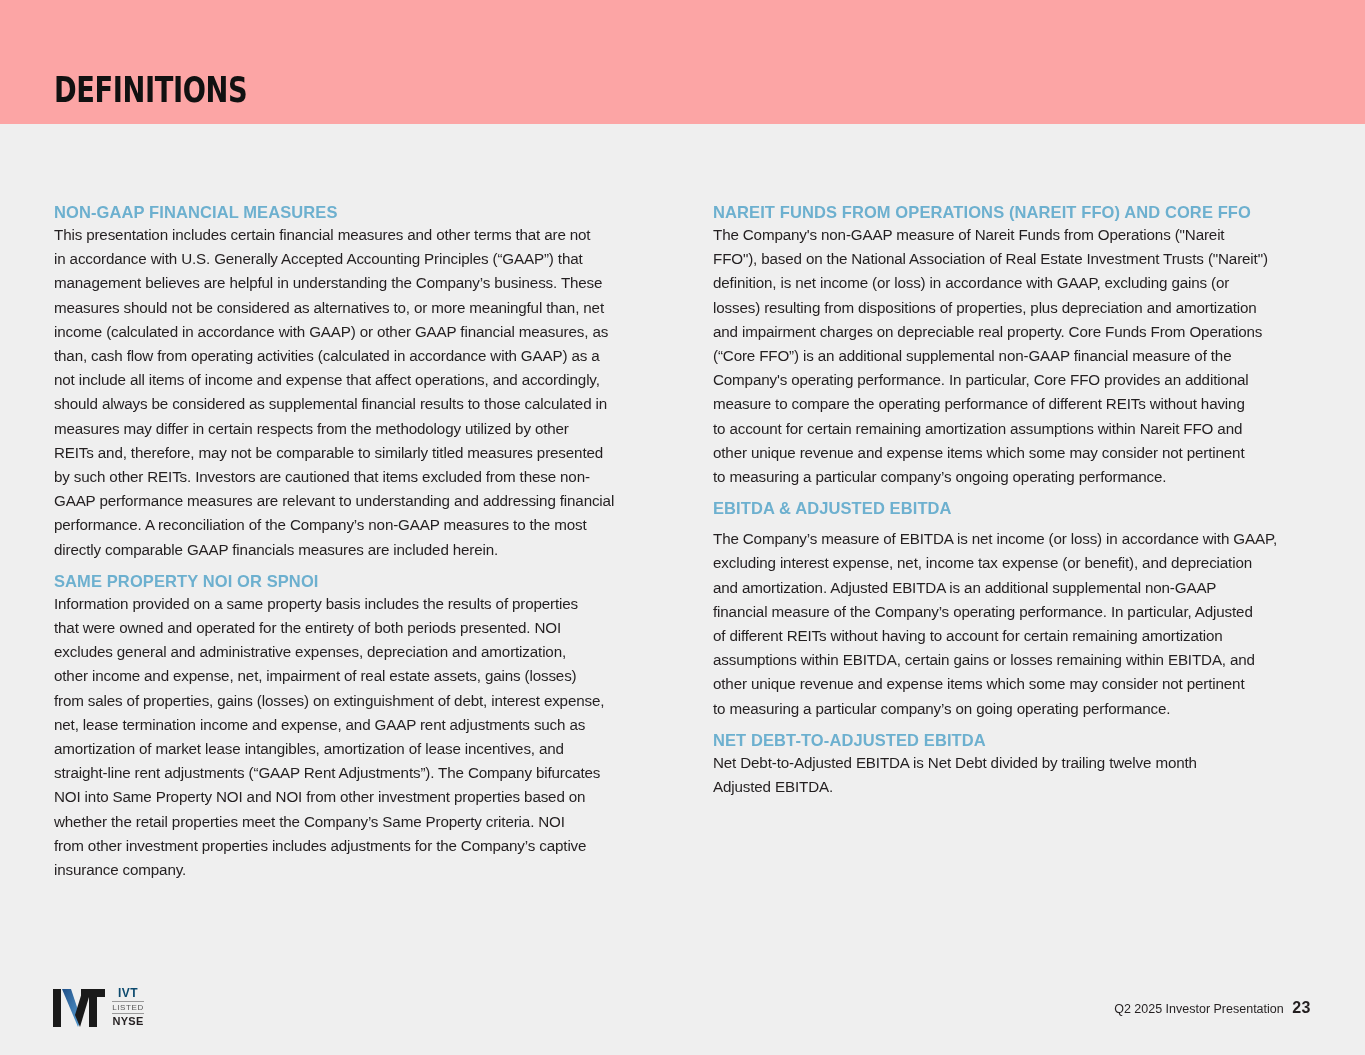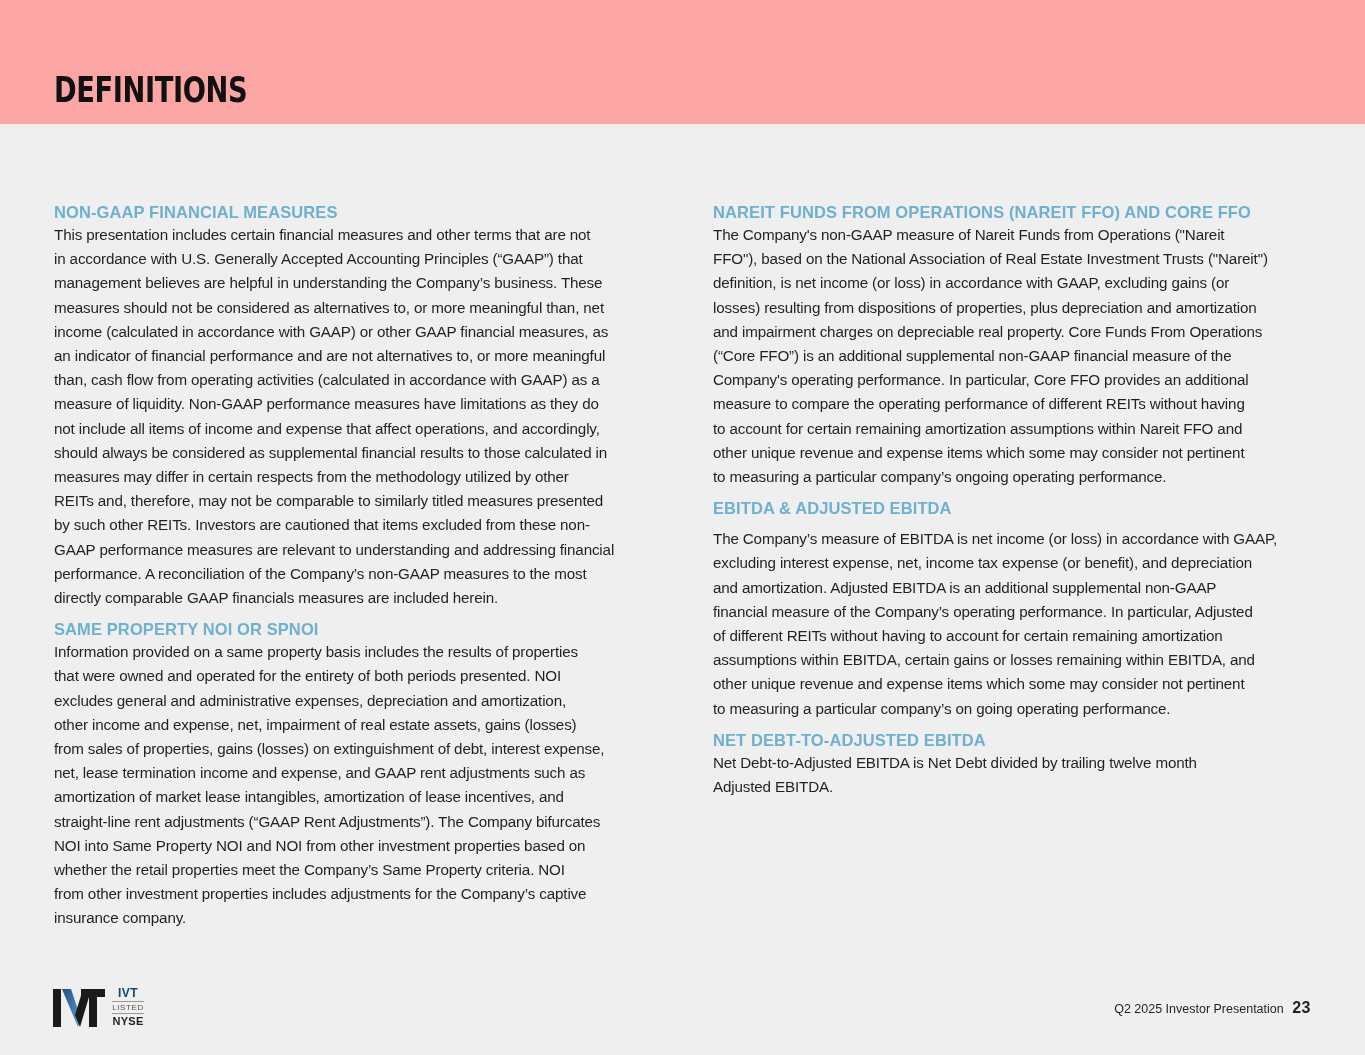--- a/index.html
+++ b/index.html
@@ -33,23 +33,21 @@
 
 <div class="col col-left">
   <div class="section">
     <div class="section-heading">NON-GAAP FINANCIAL MEASURES</div>
     <div class="section-body">
       <span class="ln">This presentation includes certain financial measures and other terms that are not</span>
       <span class="ln">in accordance with U.S. Generally Accepted Accounting Principles (“GAAP”) that</span>
       <span class="ln">management believes are helpful in understanding the Company’s business. These</span>
       <span class="ln">measures should not be considered as alternatives to, or more meaningful than, net</span>
       <span class="ln">income (calculated in accordance with GAAP) or other GAAP financial measures, as</span>
-      <span class="ln">an indicator of financial performance and are not alternatives to, or more meaningful</span>
       <span class="ln">than, cash flow from operating activities (calculated in accordance with GAAP) as a</span>
-      <span class="ln">measure of liquidity. Non-GAAP performance measures have limitations as they do</span>
       <span class="ln">not include all items of income and expense that affect operations, and accordingly,</span>
       <span class="ln">should always be considered as supplemental financial results to those calculated in</span>
       <span class="ln">measures may differ in certain respects from the methodology utilized by other</span>
       <span class="ln">REITs and, therefore, may not be comparable to similarly titled measures presented</span>
       <span class="ln">by such other REITs. Investors are cautioned that items excluded from these non-</span>
       <span class="ln">GAAP performance measures are relevant to understanding and addressing financial</span>
       <span class="ln">performance. A reconciliation of the Company’s non-GAAP measures to the most</span>
       <span class="ln">directly comparable GAAP financials measures are included herein.</span>
     </div>
   </div>

